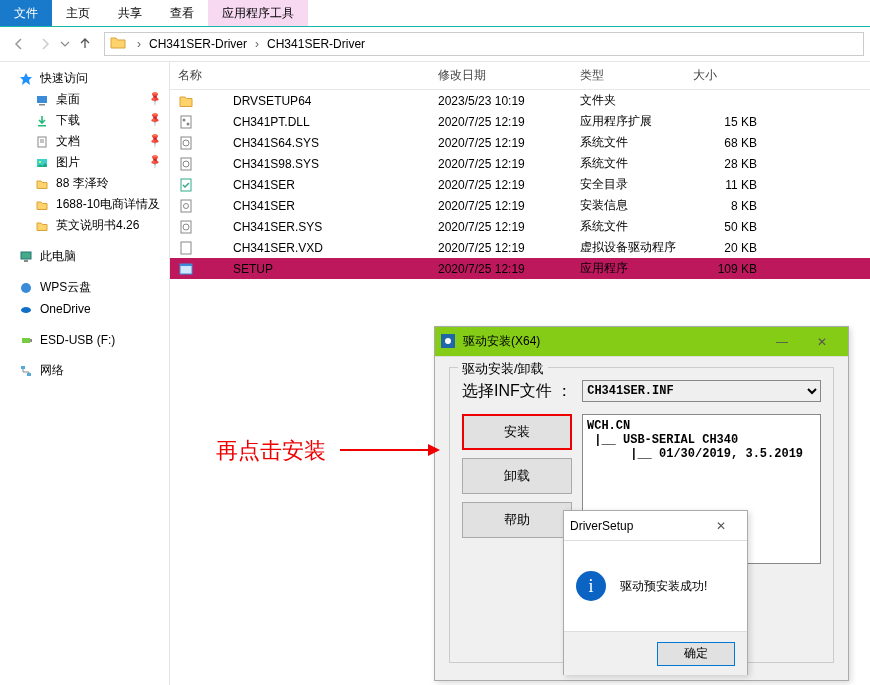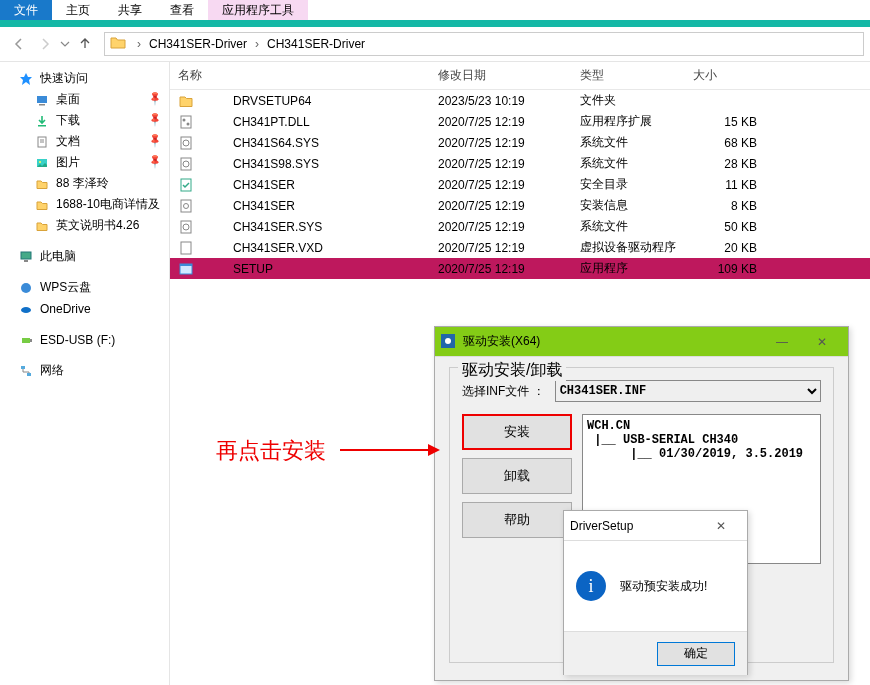--- a/index.html
+++ b/index.html
@@ -1,19 +1,19 @@
 <!DOCTYPE html>
 <html><head>
 <meta charset="utf-8">
 <style>
 * { box-sizing: border-box; margin: 0; padding: 0; font-family: "Microsoft YaHei", "Segoe UI", sans-serif; }
 body { width: 870px; height: 685px; background: #fff; font-size: 12px; color: #000; position: relative; overflow: hidden; }
 
 
-.ribbon { height: 27px; display: flex; align-items: stretch; border-bottom: 7px solid #14b8a6; }
+.ribbon { height: 27px; display: flex; align-items: stretch; border-bottom: 1px solid #14b8a6; }
 .ribbon .tab { padding: 5px 14px 4px; font-size: 12px; display: flex; align-items: center; cursor: pointer; }
 .ribbon .tab.file { background: #1979ca; color: #fff; }
 .ribbon .tab.contextual { background: #f7d9f2; }
 
 
 .address-bar { height: 35px; display: flex; align-items: center; padding: 0 6px; border-bottom: 1px solid #e5e5e5; }
 .nav-btn { width: 26px; height: 24px; display: flex; align-items: center; justify-content: center; color: #888; }
 .address-box { flex: 1; height: 24px; border: 1px solid #ccc; display: flex; align-items: center; margin-left: 6px; }
 .address-box .folder-icon { width: 20px; height: 20px; margin: 0 4px; }
 .crumb { padding: 0 4px; display: flex; align-items: center; height: 100%; }
@@ -46,23 +46,23 @@
 
 
 .dialog { position: absolute; background: #f0f0f0; border: 1px solid #aaa; box-shadow: 2px 2px 6px rgba(0,0,0,0.15); }
 .dialog.install { left: 434px; top: 326px; width: 415px; height: 355px; }
 .dlg-title { height: 30px; display: flex; align-items: center; padding: 0 6px; background: #84cc16; border-bottom: 1px solid #ddd; }
 .dlg-title .ico { width: 16px; height: 16px; margin-right: 6px; }
 .dlg-title .txt { flex: 1; font-size: 12px; }
 .dlg-title .winbtn { width: 40px; height: 100%; display: flex; align-items: center; justify-content: center; color: #555; }
 .dlg-body { padding: 10px 14px; }
 .groupbox { border: 1px solid #ccc; padding: 12px; position: relative; height: 296px; }
-.groupbox-title { position: absolute; top: -8px; left: 8px; background: #f0f0f0; padding: 0 4px; font-size: 16px; }
+.groupbox-title { position: absolute; top: -8px; left: 8px; background: #f0f0f0; padding: 0 4px; font-size: 13px; }
 .inf-row { display: flex; align-items: center; margin-bottom: 12px; }
-.inf-row label { font-size: 12px; }
+.inf-row label { font-size: 16px; }
 .inf-row select { flex: 1; height: 22px; margin-left: 10px; border: 1px solid #888; font-family: "Courier New", monospace; font-size: 12px; font-weight: bold; }
 .btns-col button { display: block; width: 110px; height: 36px; margin-bottom: 8px; background: #e1e1e1; border: 1px solid #aaa; font-size: 13px; }
 .btns-col button.hi { border: 2px solid #e00; }
 .info-text { border: 1px solid #888; height: 150px; background: #fff; padding: 4px; font-family: "Courier New", monospace; font-size: 12px; font-weight: bold; white-space: pre; overflow: hidden; }
 .panel-row { display: flex; gap: 10px; }
 
 
 .dialog.msgbox { left: 563px; top: 510px; width: 185px; height: 165px; background: #fff; }
 .msgbox .dlg-title { background: #fff; }
 .msgbox-body { display: flex; align-items: center; padding: 18px 12px; height: 90px; }

